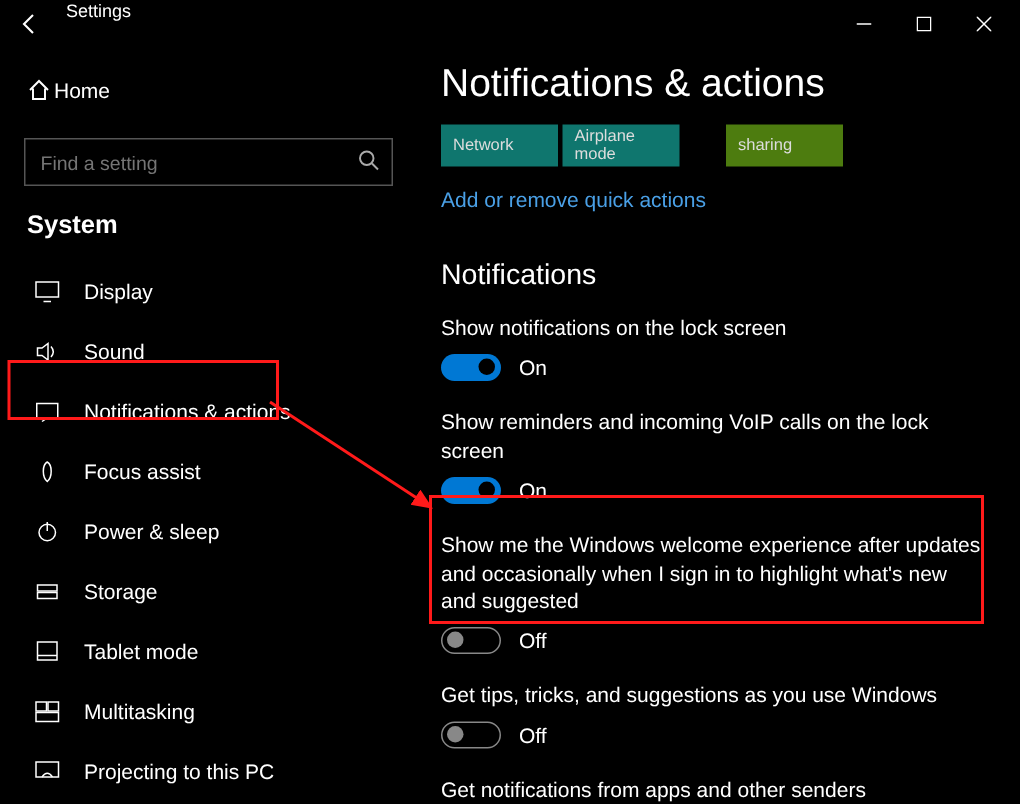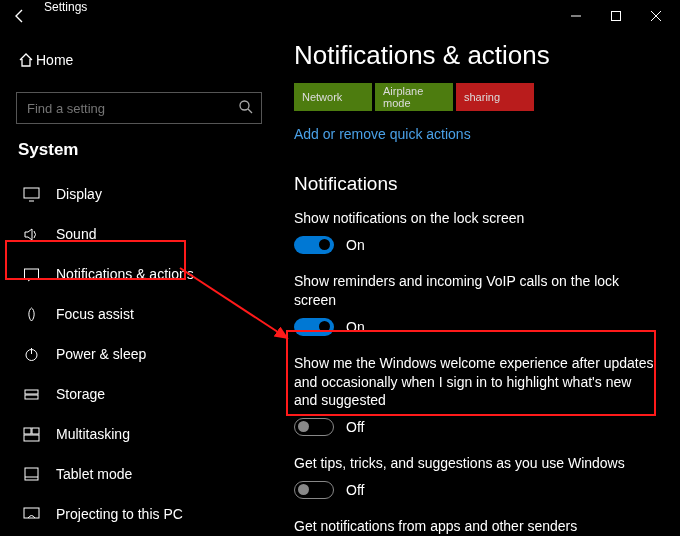--- a/index.html
+++ b/index.html
@@ -17,22 +17,22 @@
 .search { position: relative; margin-bottom: 16px; }
 .search input { width: 100%; height: 32px; background: #000; border: 1px solid #555; color: #ccc; padding: 0 43px 0 10px; font-size: 13px; outline: none; }
 .search .sicon { position: absolute; right: 8px; top: 7px; }
 .category { font-size: 17px; font-weight: 600; margin: 8px 0 14px 2px; }
 .nav-item { display: flex; align-items: center; height: 40px; padding: 0 4px; position: relative; }
 .nav-item .nicon { width: 22px; display: flex; justify-content: center; }
 .nav-item .nlbl { margin-left: 14px; font-size: 14px; }
 .main { flex: 1; padding: 8px 24px 0 16px; overflow: hidden; }
 .page-title { font-size: 26px; font-weight: 400; margin-bottom: 12px; }
 .tiles { display: flex; gap: 3px; margin-bottom: 14px; }
-.tile { background: #4d7c0f; height: 28px; display: flex; align-items: center; padding: 0 8px; font-size: 11px; color: #ddd; }
-.t0 { width: 78px; } .t1 { width: 74px; } .t2 { width: 78px; } .t3 { width: 78px; background:#b91c1c; }
+.tile { background: #0f766e; height: 28px; display: flex; align-items: center; padding: 0 8px; font-size: 11px; color: #ddd; }
+.t0 { width: 78px; } .t1 { width: 74px; } .t2 { width: 78px; } .t3 { width: 78px; background:#4d7c0f;margin-left:28px; }
 .link { color: #4aa0e6; font-size: 14px; }
 .section-h { font-size: 19px; font-weight: 400; margin: 30px 0 14px 0; }
 .setting { margin-bottom: 18px; }
 .setting .stitle { font-size: 14px; margin-bottom: 8px; line-height: 1.35; }
 .toggle-row { display: flex; align-items: center; gap: 12px; }
 .toggle { width: 40px; height: 18px; border-radius: 9px; position: relative; }
 .toggle.on { background: #0078d4; }
 .toggle.off { background: #000; border: 1.5px solid #888; }
 .toggle .knob { width: 11px; height: 11px; border-radius: 50%; position: absolute; top: 3.5px; }
 .toggle.on .knob { background: #000; right: 4px; }
@@ -143,35 +143,35 @@
           <svg width="17" height="17" viewBox="0 0 17 17">
             <rect x="2" y="4" width="13" height="4" stroke="#fff" fill="none"></rect>
             <rect x="2" y="9" width="13" height="4" stroke="#fff" fill="none"></rect>
           </svg>
         </span>
       <span class="nlbl">Storage</span>
     </div>
     <div class="nav-item">
       <span class="nicon">
           <svg width="17" height="17" viewBox="0 0 17 17">
+            <rect x="2" y="2" width="13" height="12" stroke="#fff" fill="none"></rect>
+            <line x1="2" y1="11" x2="15" y2="11" stroke="#fff"></line>
+          </svg>
+        </span>
+      <span class="nlbl">Tablet mode</span>
+    </div>
+    <div class="nav-item">
+      <span class="nicon">
+          <svg width="17" height="17" viewBox="0 0 17 17">
             <rect x="1" y="2" width="7" height="6" stroke="#fff" fill="none"></rect>
             <rect x="9" y="2" width="7" height="6" stroke="#fff" fill="none"></rect>
             <rect x="1" y="9" width="15" height="6" stroke="#fff" fill="none"></rect>
           </svg>
         </span>
       <span class="nlbl">Multitasking</span>
-    </div>
-    <div class="nav-item">
-      <span class="nicon">
-          <svg width="17" height="17" viewBox="0 0 17 17">
-            <rect x="2" y="2" width="13" height="12" stroke="#fff" fill="none"></rect>
-            <line x1="2" y1="11" x2="15" y2="11" stroke="#fff"></line>
-          </svg>
-        </span>
-      <span class="nlbl">Tablet mode</span>
     </div>
     <div class="nav-item">
       <span class="nicon">
           <svg width="17" height="17" viewBox="0 0 17 17">
             <rect x="1" y="2" width="15" height="10" stroke="#fff" fill="none"></rect>
             <path d="M5 12 Q8.5 7 12 12" stroke="#fff" fill="none"></path>
           </svg>
         </span>
       <span class="nlbl">Projecting to this PC</span>
     </div>

